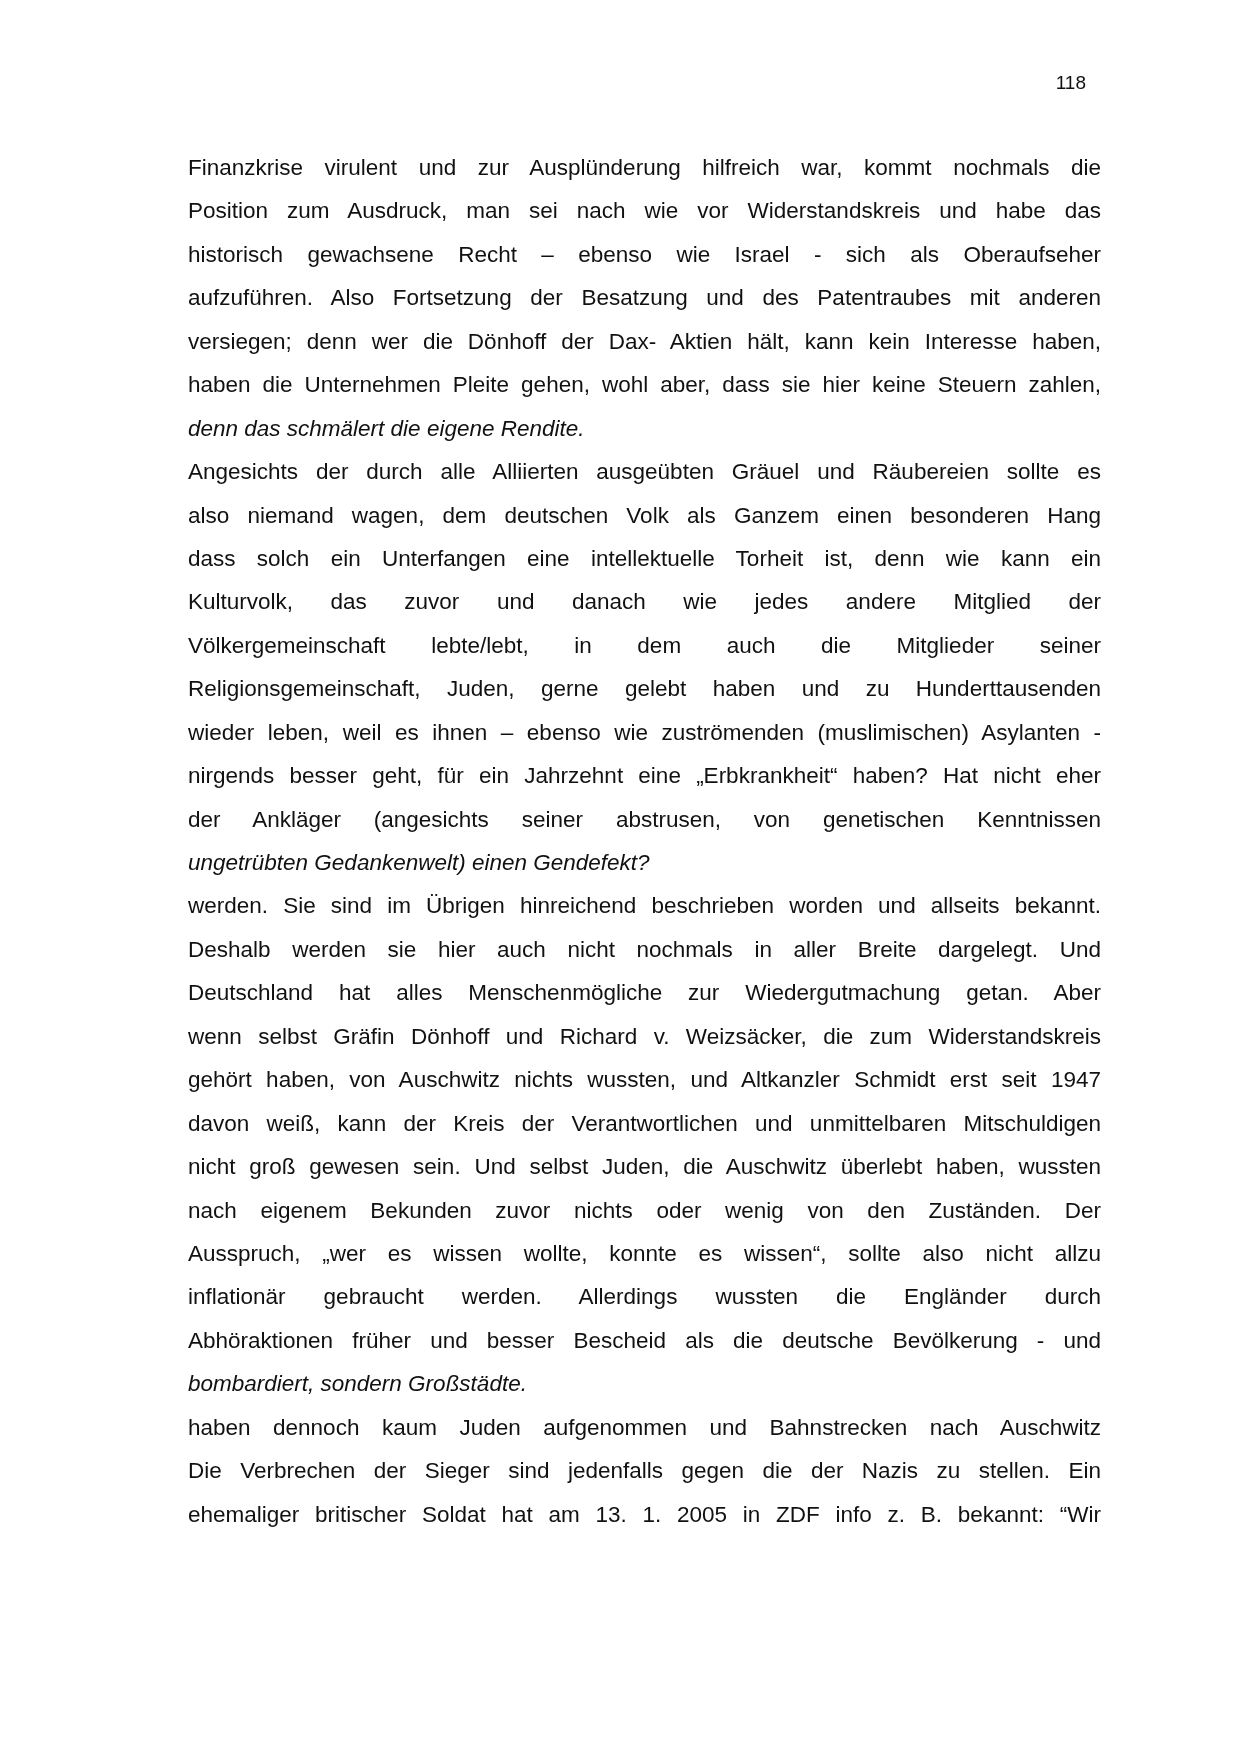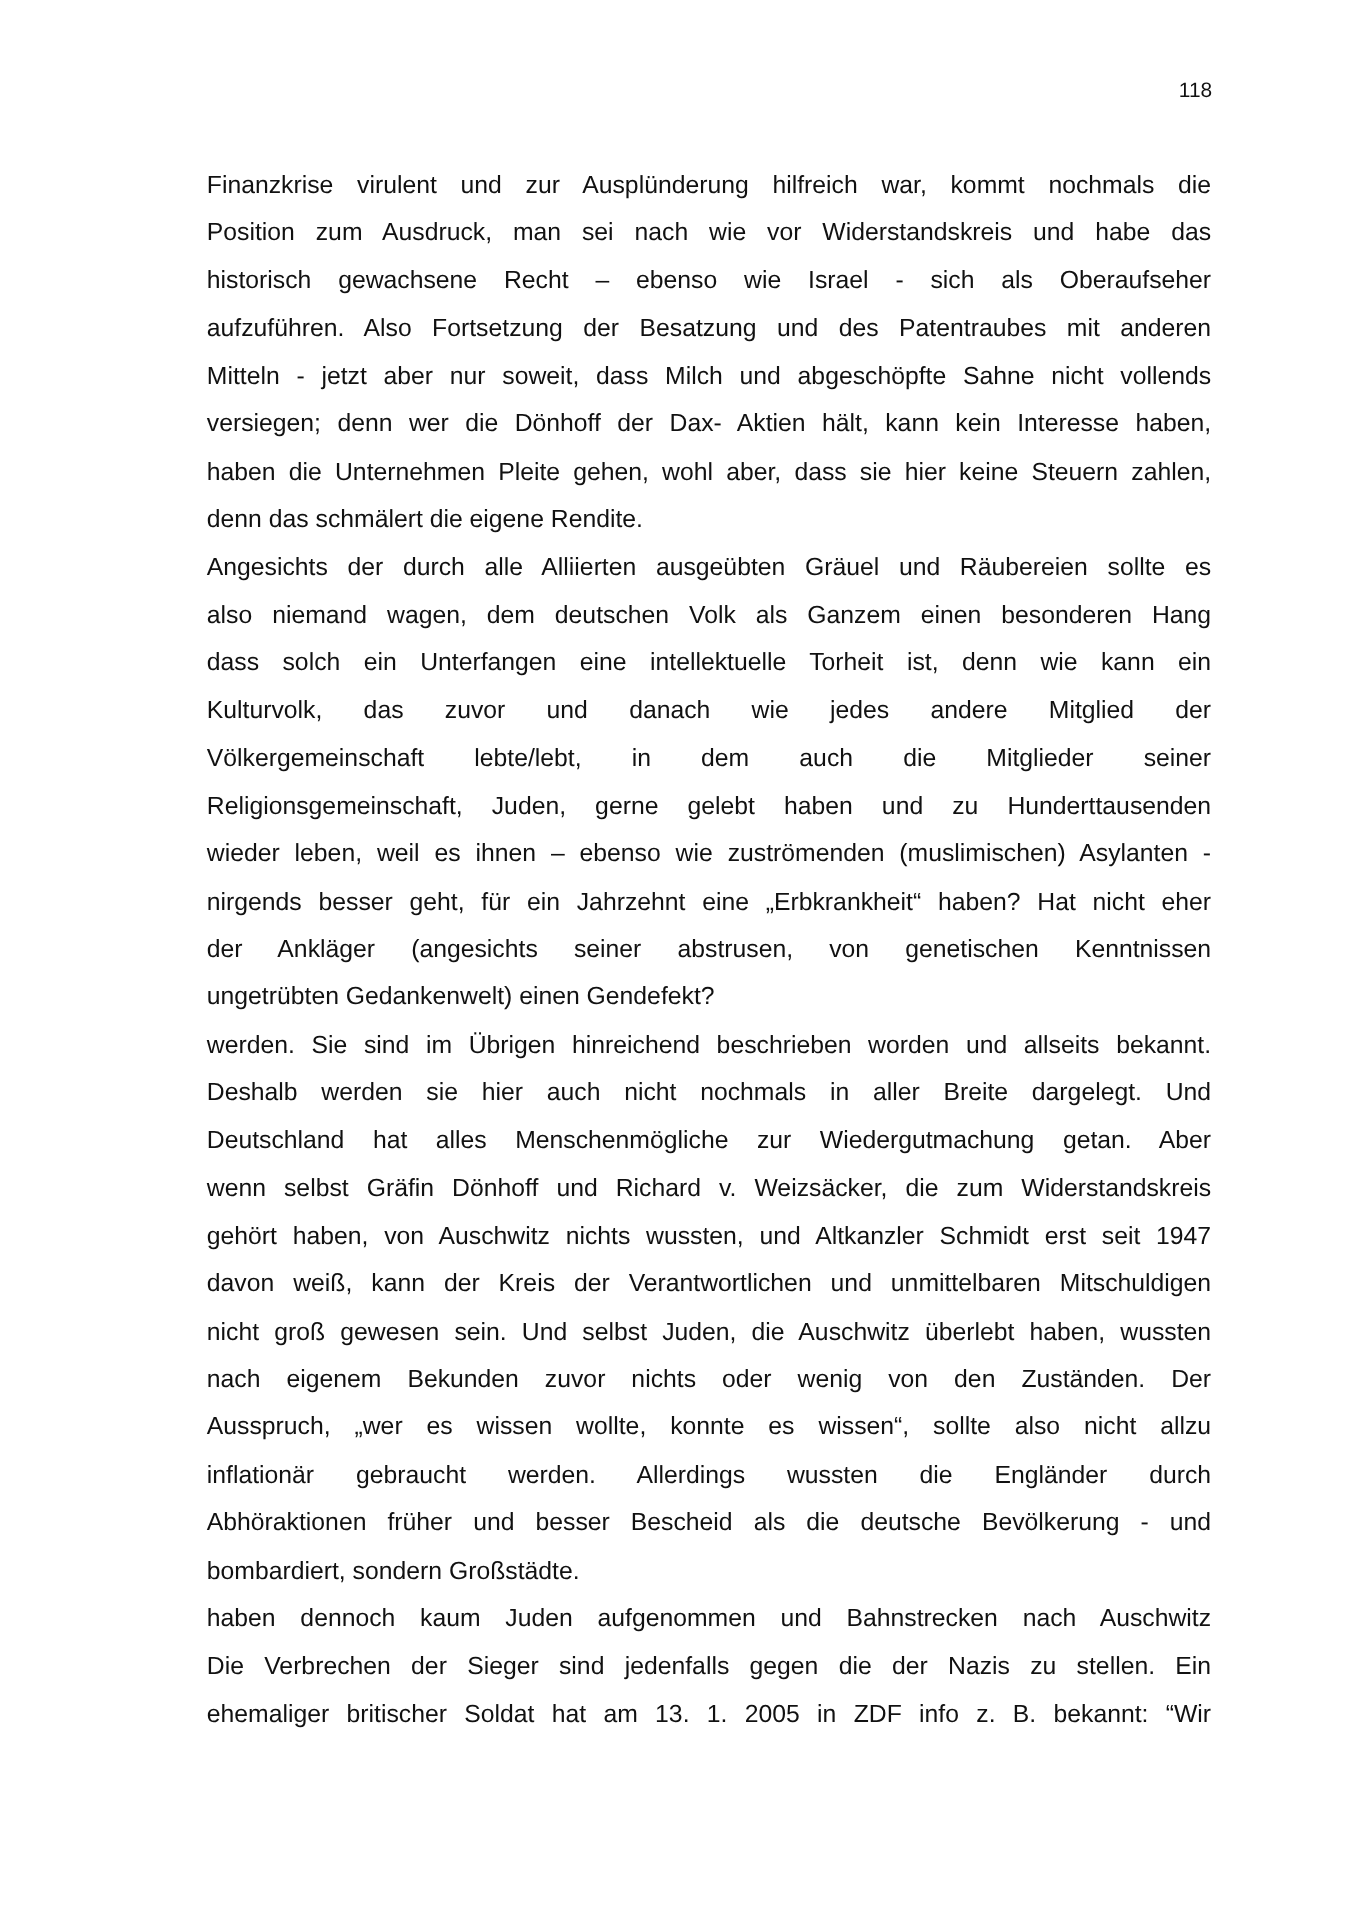--- a/index.html
+++ b/index.html
@@ -1,33 +1,32 @@
 <!DOCTYPE html>
 <html><head>
 <meta charset="utf-8">
 <style>
   html, body { margin: 0; padding: 0; background: #ffffff; }
   body { width: 1240px; height: 1754px; position: relative; overflow: hidden;
          font-family: "Liberation Sans", sans-serif; color: #111111; }
-  .page-number { position: absolute; top: 72px; right: 138px; font-size: 19px; }
+  .page-number { position: absolute; top: 72px; right: 154px; font-size: 19px; }
   .body-text { position: absolute; left: 168px; top: 146px; width: 933px; }
   .line { height: 43.45px; line-height: 43.45px; font-size: 22.5px; white-space: nowrap;
           text-align: justify; text-align-last: justify; margin-left: 20px; }
-  .line.last { text-align-last: left; }
+  .line.last { text-align-last: left; font-style: italic; }
 </style>
 </head>
 <body>
 
 <div class="page-number">118</div>
 <div class="body-text" id="body-text">
     <div class="line">Finanzkrise virulent und zur Ausplünderung hilfreich war, kommt nochmals die</div>
     <div class="line">Position zum Ausdruck, man sei nach wie vor Widerstandskreis und habe das</div>
     <div class="line">historisch gewachsene Recht – ebenso wie Israel -    sich als Oberaufseher</div>
     <div class="line">aufzuführen. Also Fortsetzung der Besatzung und des Patentraubes   mit anderen</div>
-    <div class="line">Mitteln  - jetzt aber nur soweit, dass  Milch und abgeschöpfte Sahne nicht vollends</div>
     <div class="line">versiegen; denn wer die Dönhoff der  Dax- Aktien hält, kann kein Interesse haben,</div>
     <div class="line">haben die Unternehmen Pleite gehen, wohl aber, dass sie hier keine Steuern zahlen,</div>
     <div class="line last">denn das schmälert die eigene Rendite.</div>
     <div class="line">Angesichts der durch alle Alliierten ausgeübten Gräuel und Räubereien sollte es</div>
     <div class="line">also  niemand wagen, dem deutschen Volk als Ganzem einen besonderen Hang</div>
     <div class="line">dass solch ein Unterfangen eine intellektuelle Torheit ist, denn wie kann ein</div>
     <div class="line">Kulturvolk, das zuvor und danach wie jedes andere Mitglied der</div>
     <div class="line">Völkergemeinschaft lebte/lebt, in dem auch die Mitglieder seiner</div>
     <div class="line">Religionsgemeinschaft, Juden, gerne gelebt haben und  zu Hunderttausenden</div>
     <div class="line">wieder leben, weil es ihnen – ebenso wie zuströmenden (muslimischen) Asylanten -</div>

